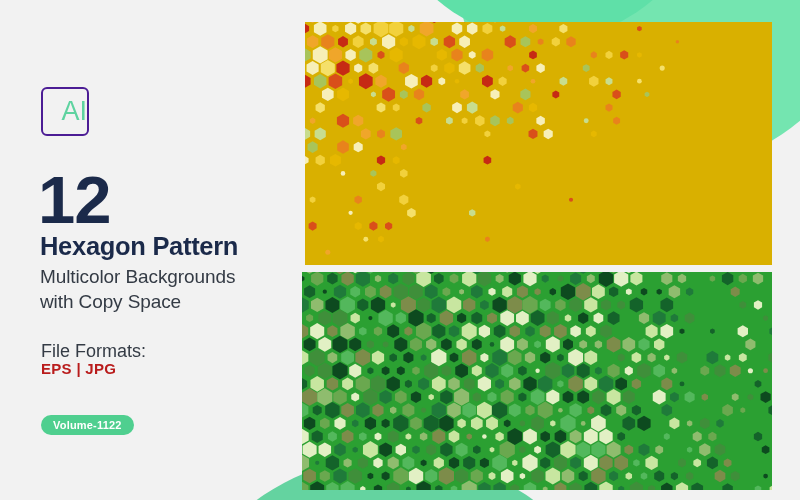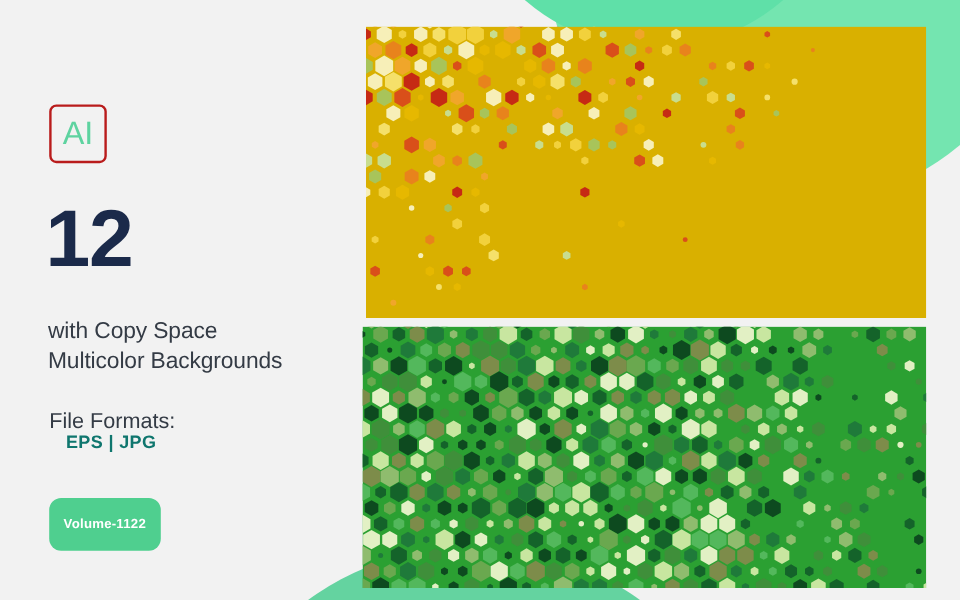--- a/index.html
+++ b/index.html
@@ -45,25 +45,25 @@
   }
 
   
   #ai-badge {
     position: absolute;
     left: 41px;
     top: 87px;
     width: 48px;
     height: 49px;
     box-sizing: border-box;
-    border: 2px solid #b91c1c;
+    border: 2px solid #4c1d95;
     border-radius: 6px;
     display: flex;
     align-items: center;
-    justify-content: center;
+    justify-content: flex-end;
   }
   #ai-badge-label {
     font-size: 27px;
     font-weight: 300;
     letter-spacing: 0px;
     color: #5ed3a0;
     line-height: 1;
   }
 
   #count {
@@ -102,35 +102,35 @@
   #formats-label {
     position: absolute;
     left: 41px;
     top: 342px;
     font-size: 18px;
     color: #343b45;
     line-height: 1;
   }
   #formats-value {
     position: absolute;
-    left: 55px;
+    left: 41px;
     top: 361px;
     font-size: 15px;
     font-weight: bold;
-    color: #0f766e;
+    color: #b91c1c;
     line-height: 1;
     letter-spacing: 0.3px;
   }
 
   #volume-badge {
     position: absolute;
     left: 41px;
     top: 415px;
     height: 20px;
-    padding: 12px 12px;
+    padding: 0 12px;
     border-radius: 10px;
     background: #4fcf8f;
     display: flex;
     align-items: center;
     justify-content: center;
   }
   #volume-badge-label {
     font-size: 11px;
     font-weight: bold;
     color: #ffffff;
@@ -169,24 +169,25 @@
   <div class="blob" id="blob-top-light" style="background: rgb(116, 229, 176);"></div>
   <div class="blob" id="blob-top-mid" style="background: rgb(95, 224, 168);"></div>
   <div class="blob" id="blob-bottom" style="background: rgb(100, 211, 160);"></div>
 
   <div id="ai-badge">
     <span id="ai-badge-label">AI</span>
   </div>
 
   <div id="count">12</div>
 
+  <div id="title">Hexagon Pattern</div>
 
   <div id="subtitle">
+    <div>Multicolor Backgrounds</div>
     <div>with Copy Space</div>
-    <div>Multicolor Backgrounds</div>
   </div>
 
   <div id="formats-label">File Formats:</div>
   <div id="formats-value">EPS  |  JPG</div>
 
   <div id="volume-badge">
     <span id="volume-badge-label">Volume-1122</span>
   </div>
 
   <div class="panel" id="panel-yellow">

